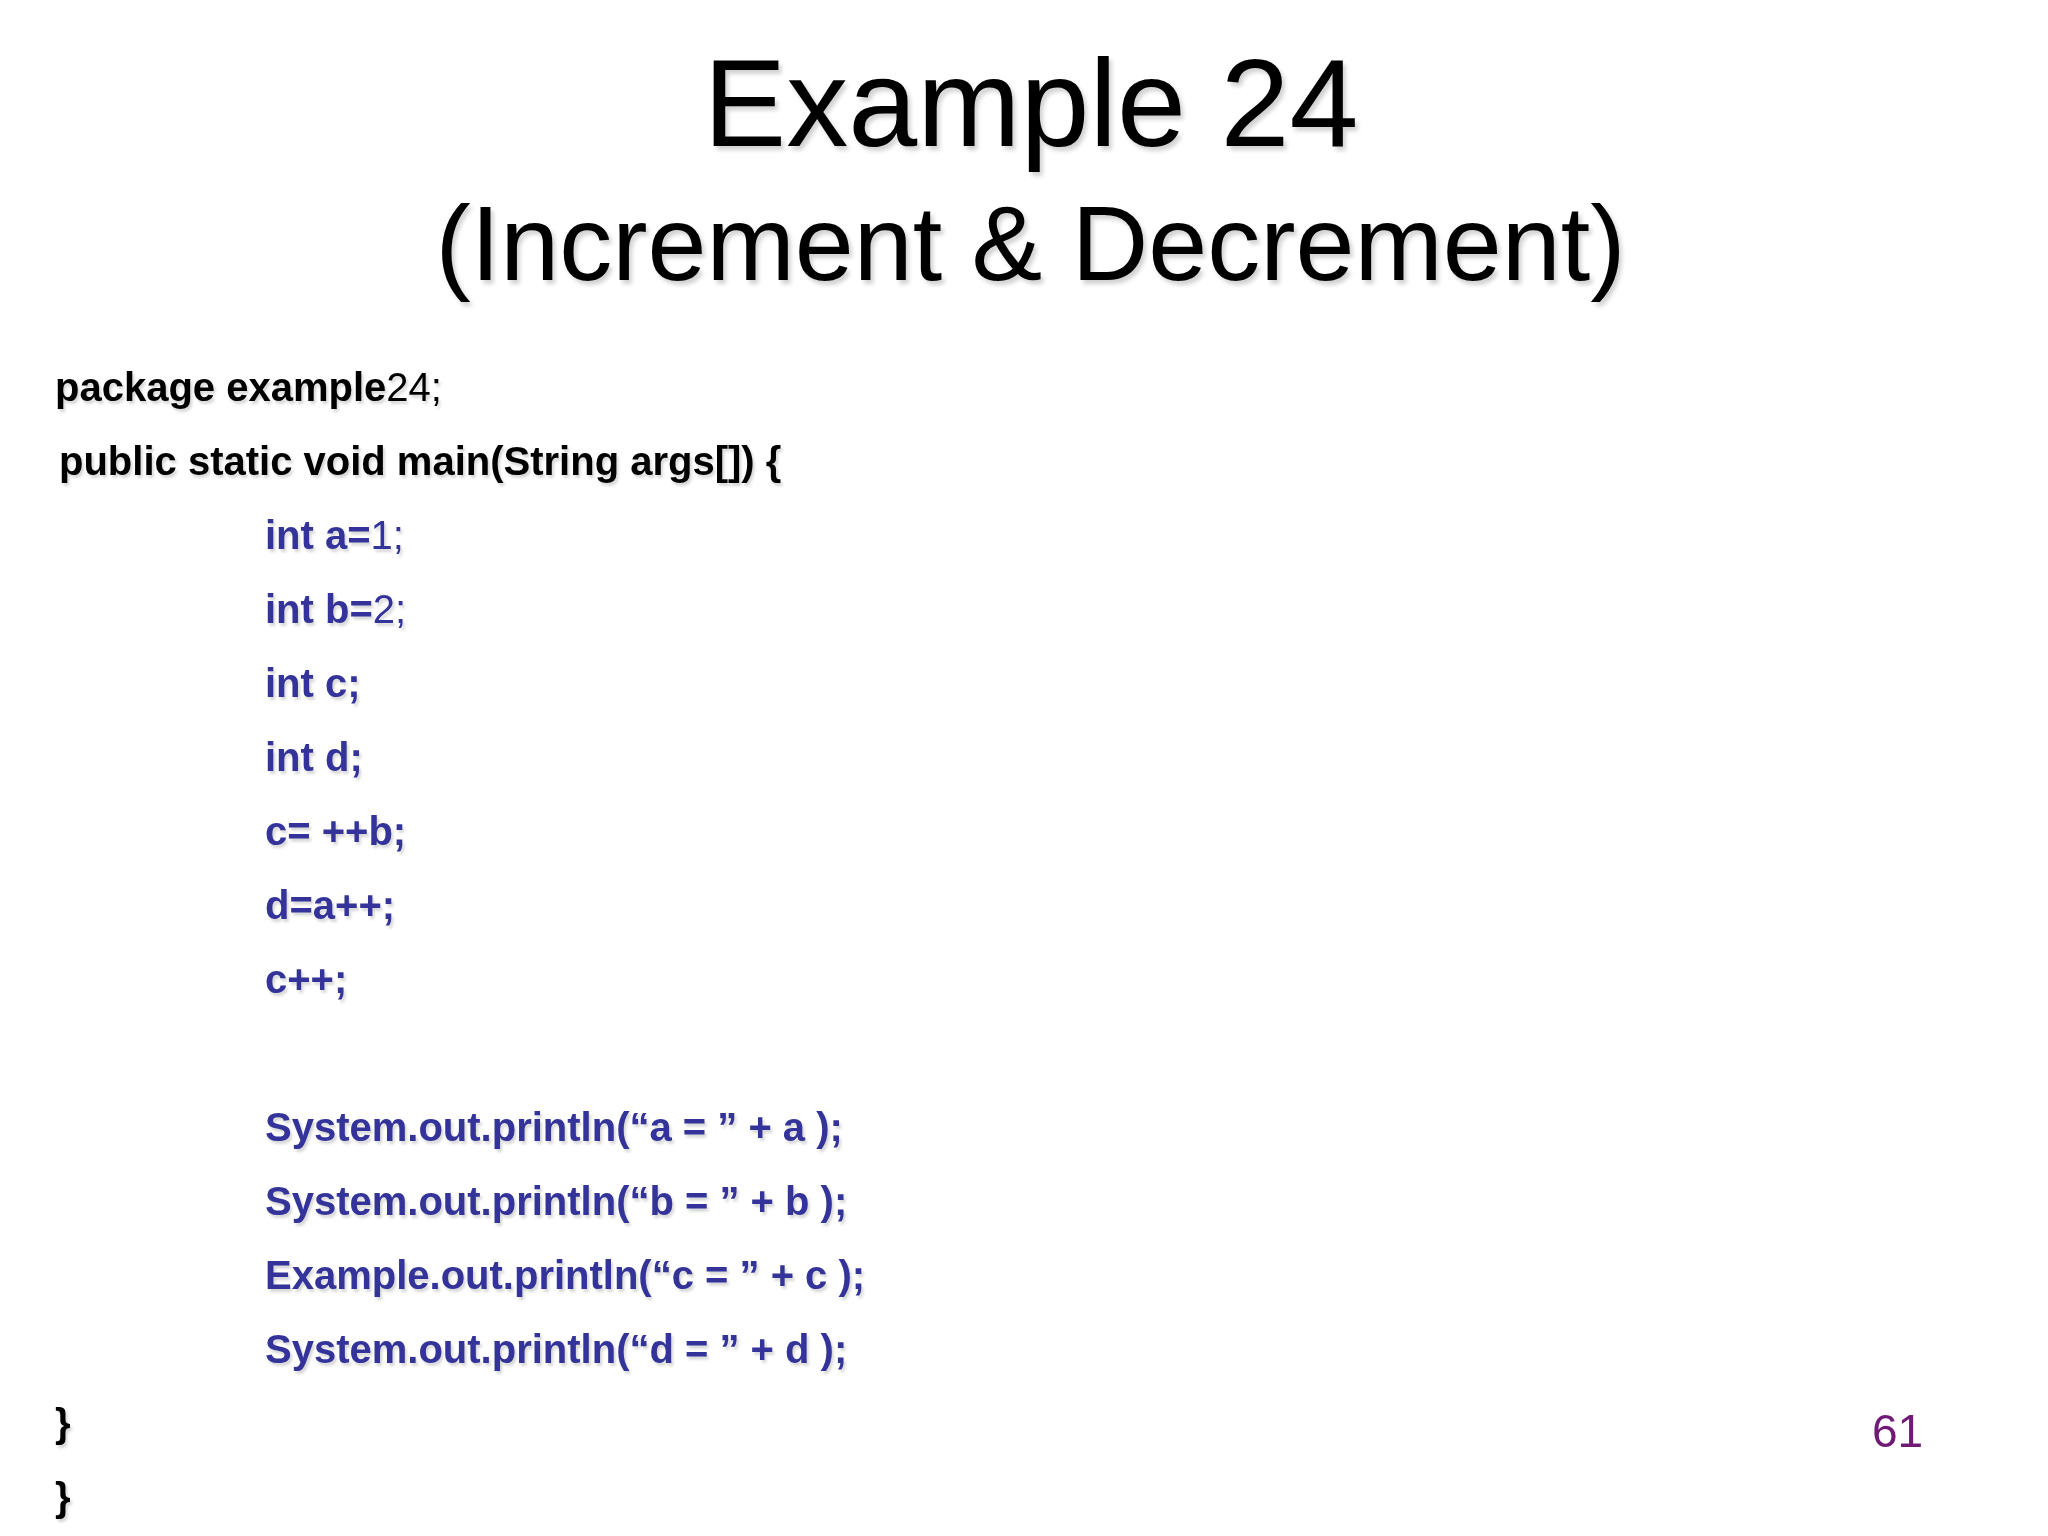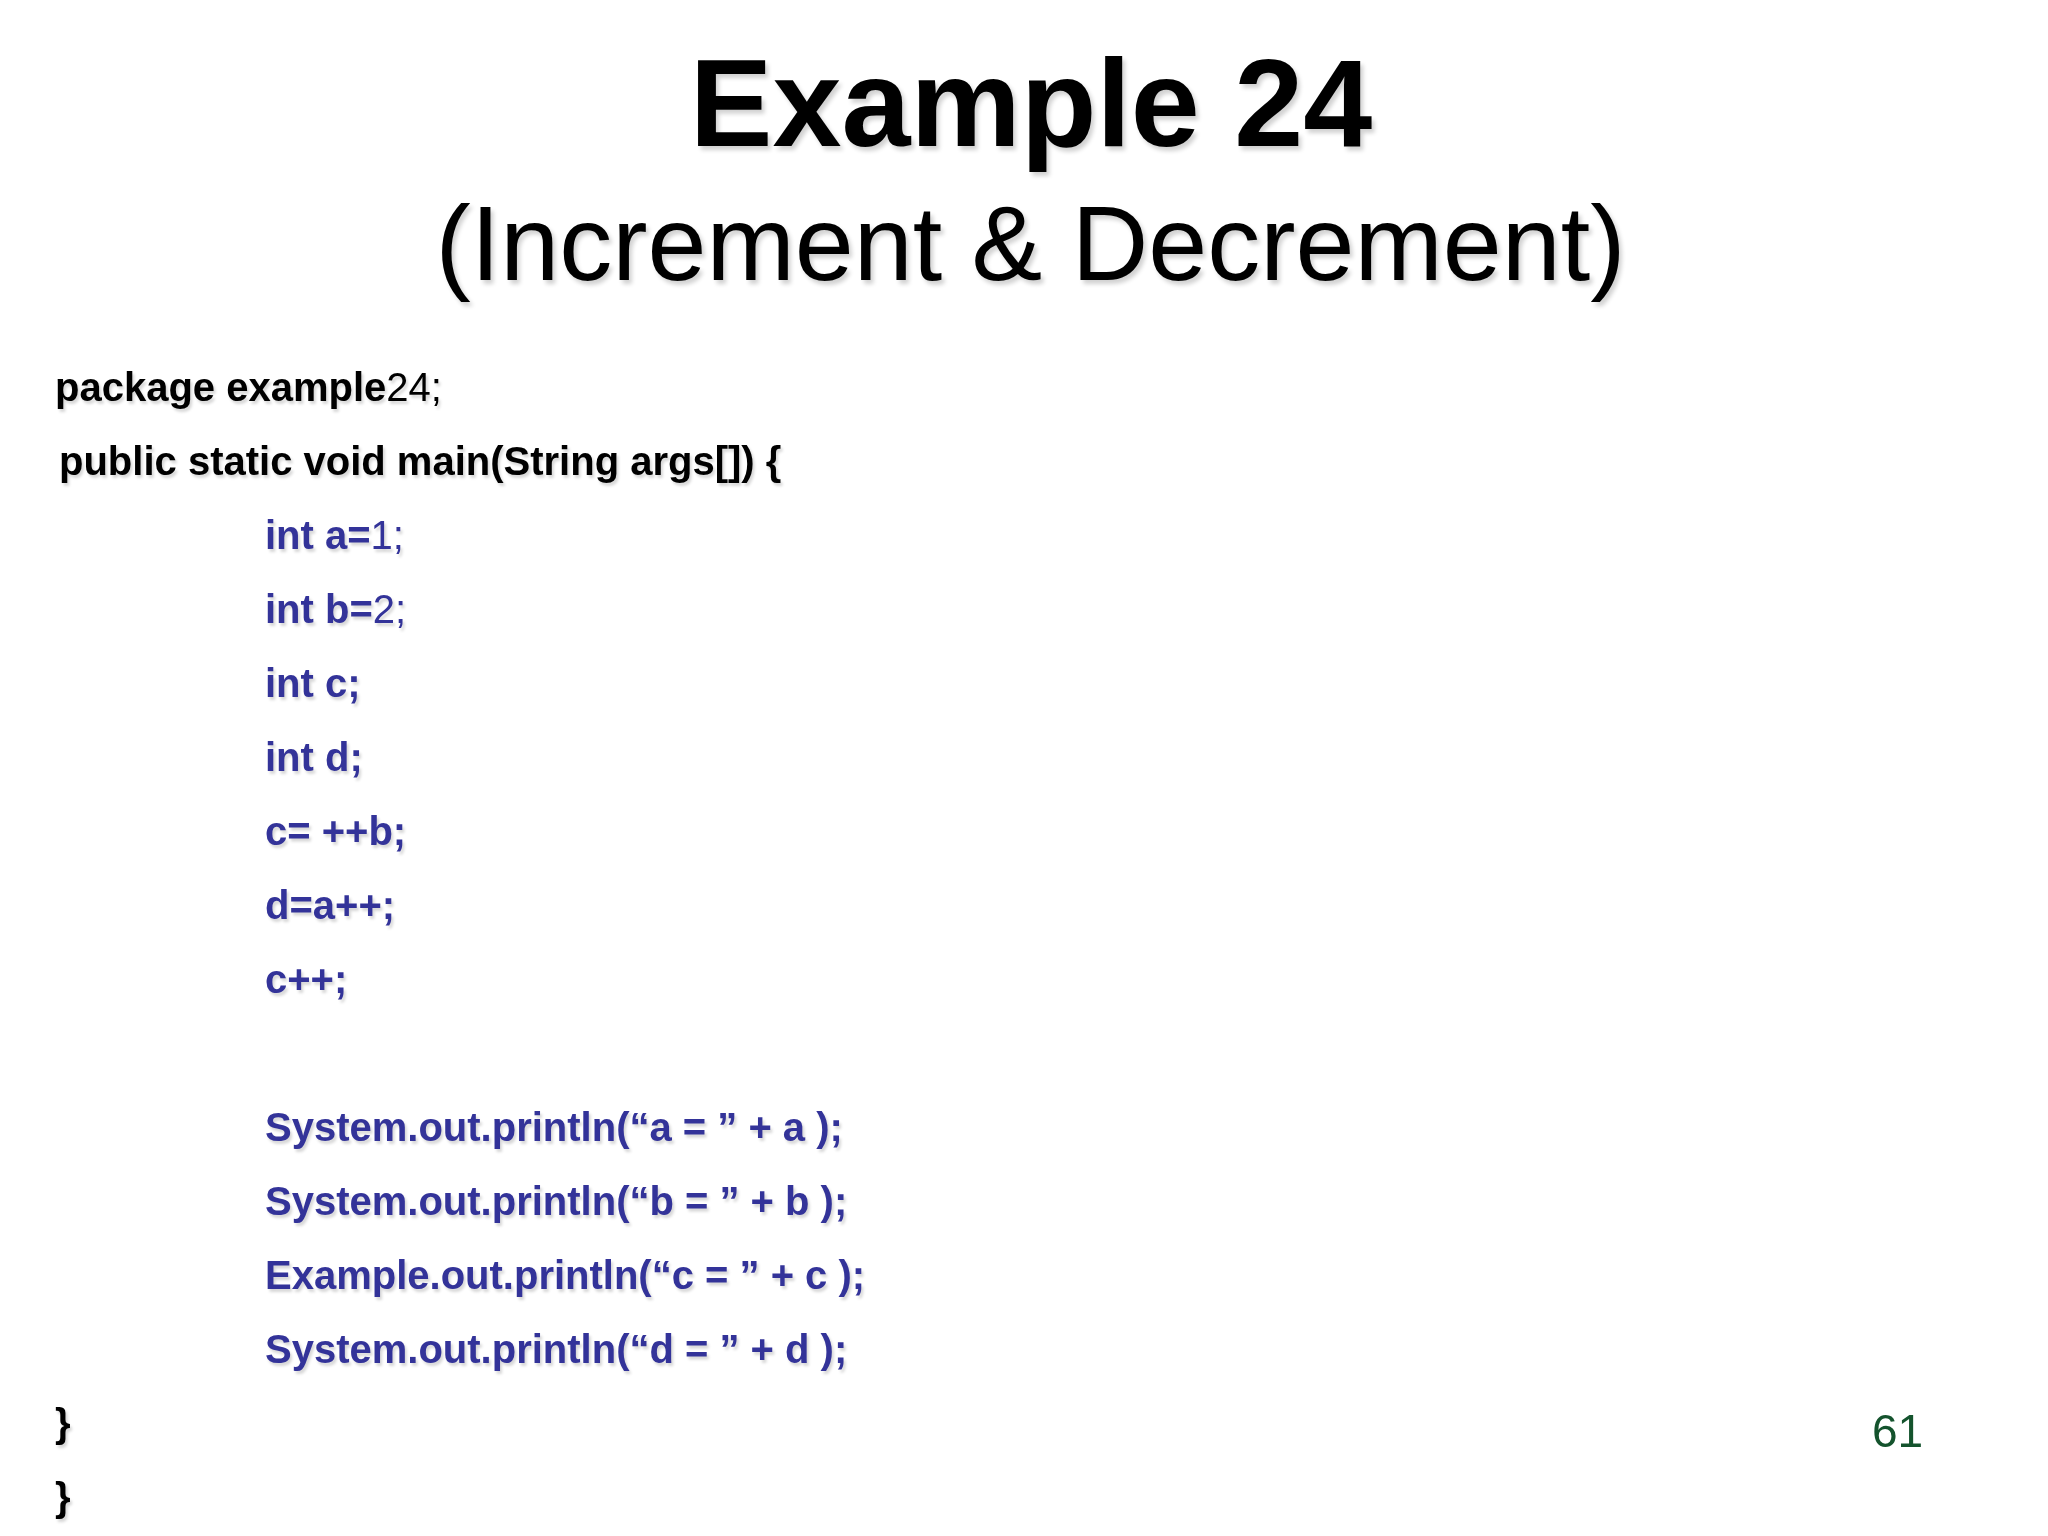--- a/index.html
+++ b/index.html
@@ -19,21 +19,21 @@
     position: absolute;
     top: 28px;
     left: 0;
     width: 2048px;
     text-align: center;
     color: #000000;
   }
   .title {
     font-size: 124px;
     line-height: 150px;
-    font-weight: 700;
+    font-weight: 400;
     text-shadow: 3px 4px 4px rgba(0,0,0,0.18);
     white-space: pre;
     padding-left: 14px;
   }
   .subtitle {
     font-size: 106px;
     line-height: 130px;
     font-weight: 400;
     text-shadow: 3px 4px 4px rgba(0,0,0,0.18);
     white-space: pre;
@@ -60,21 +60,21 @@
   .blue  { color: var(--code-blue, #333399); }
   .seg { font-weight: 700; }
   .seg.nb { font-weight: 400; }
   .page-number {
     position: absolute;
     left: 1872px;
     top: 1408px;
     font-size: 46px;
     line-height: 46px;
     font-weight: 400;
-    color: #14532d;
+    color: #701a75;
   }
 </style>
 </head>
 <body style="background: rgb(255, 255, 255);">
 
 <div class="header">
   <div class="title">Example 24</div>
   <div class="subtitle">(Increment &amp; Decrement)</div>
 </div>
 

